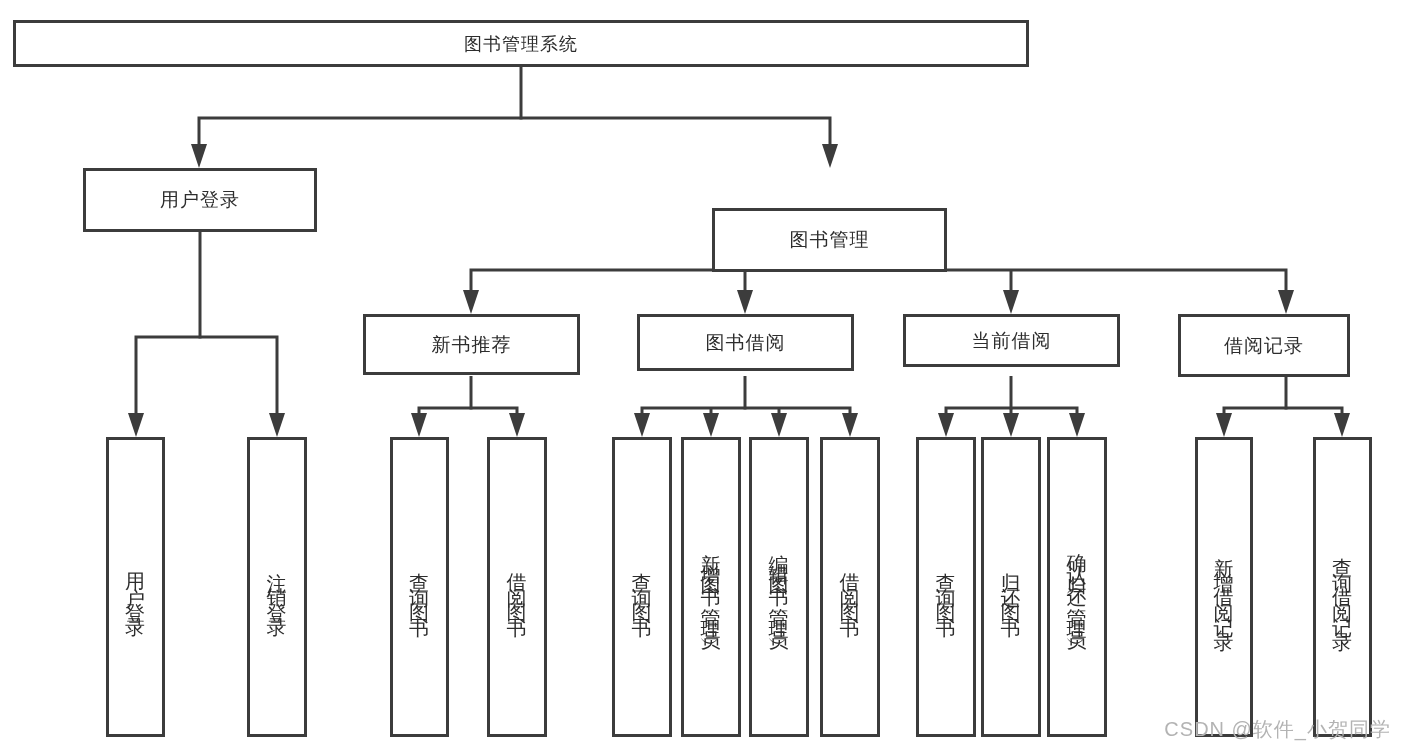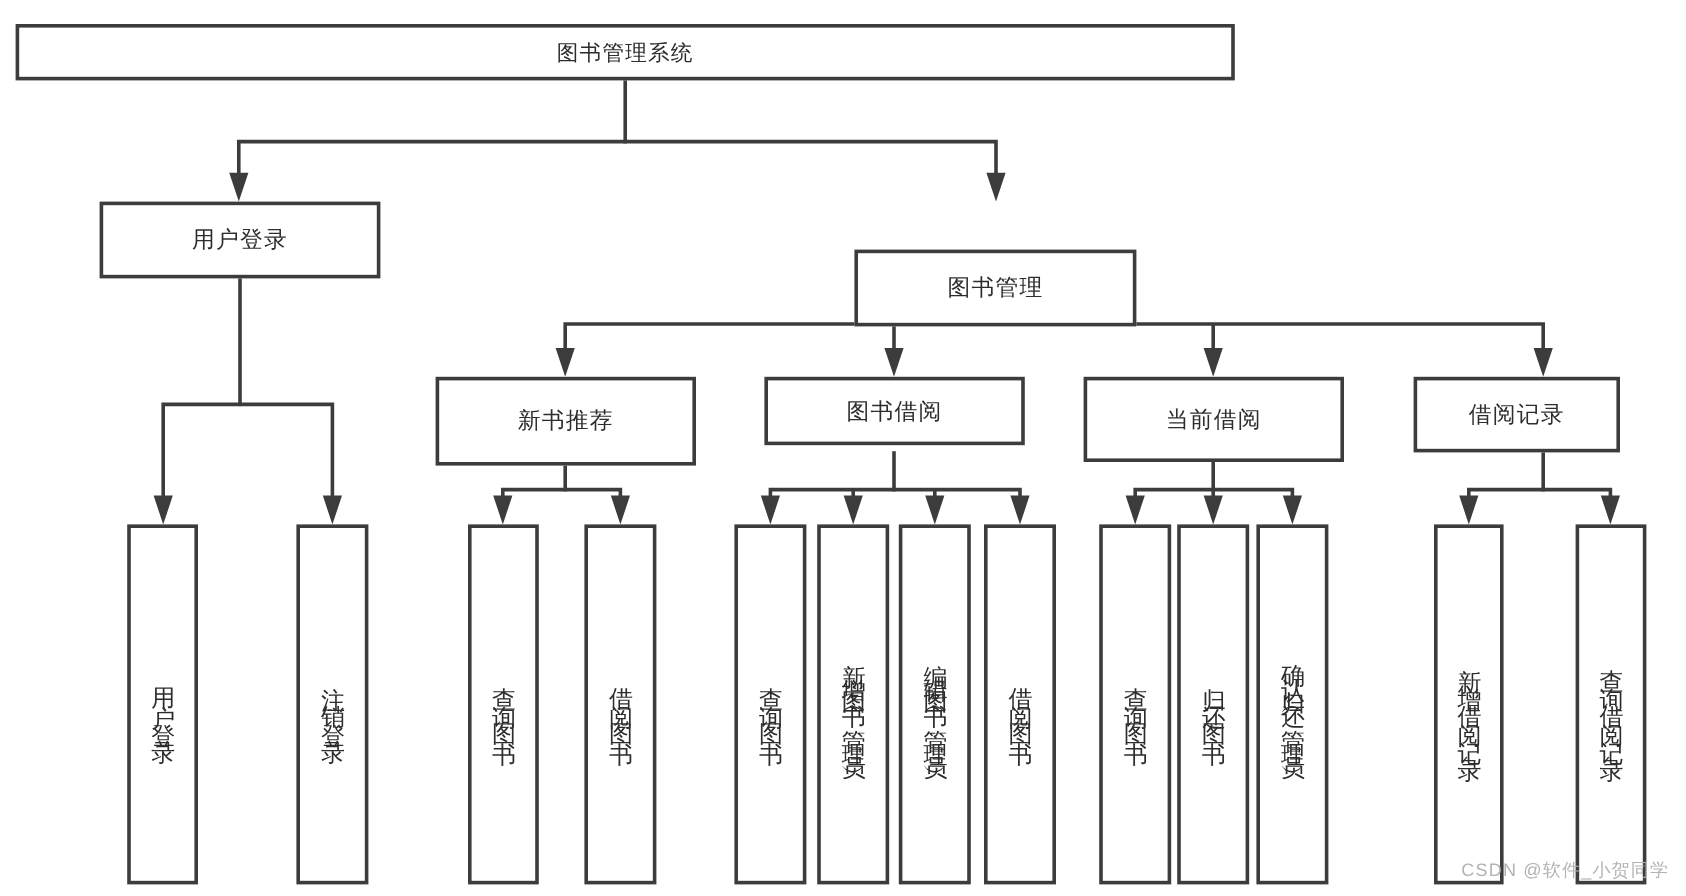--- a/index.html
+++ b/index.html
@@ -24,21 +24,21 @@
   .node.root{font-size:18px;}
   .node.leaf{top:437px;height:300px;}
   .node.leaf .vtext{
     writing-mode:vertical-rl;text-orientation:mixed;
     font-size:20px;letter-spacing:15px;line-height:1;
     display:block;
   }
   .node.leaf.long .vtext{font-size:20px;letter-spacing:11px;}
   #watermark{
     position:absolute;right:14px;top:716px;z-index:3;
-    font-size:15px;color:var(--watermark);letter-spacing:1px;white-space:nowrap;
+    font-size:20px;color:var(--watermark);letter-spacing:1px;white-space:nowrap;
   }
 </style>
 </head>
 <body>
 
 <div id="canvas">
 
   <svg id="connectors" viewBox="0 0 1405 747" xmlns="http://www.w3.org/2000/svg" aria-hidden="true">
 
     <line x1="521" y1="65" x2="521" y2="119.5"></line>
@@ -91,27 +91,27 @@
     <span>图书管理系统</span>
   </div>
 
   <div class="node h" style="left:83px;top:168px;width:234px;height:64px;">
     <span>用户登录</span>
   </div>
   <div class="node h" style="left:712px;top:168px;width:235px;height:64px;margin-top:40px;">
     <span>图书管理</span>
   </div>
 
-  <div class="node h" style="left:363px;top:314px;width:217px;height:74px;">
+  <div class="node h" style="left:363px;top:314px;width:217px;height:61px;">
     <span>新书推荐</span>
   </div>
   <div class="node h" style="left:637px;top:314px;width:217px;height:57px;">
     <span>图书借阅</span>
   </div>
-  <div class="node h" style="left:903px;top:314px;width:217px;height:71px;">
+  <div class="node h" style="left:903px;top:314px;width:217px;height:53px;">
     <span>当前借阅</span>
   </div>
   <div class="node h" style="left:1178px;top:314px;width:172px;height:63px;">
     <span>借阅记录</span>
   </div>
 
   <div class="node leaf" style="left:106px;width:59px;">
     <span class="vtext">用户登录</span>
   </div>
   <div class="node leaf" style="left:247px;width:60px;">

